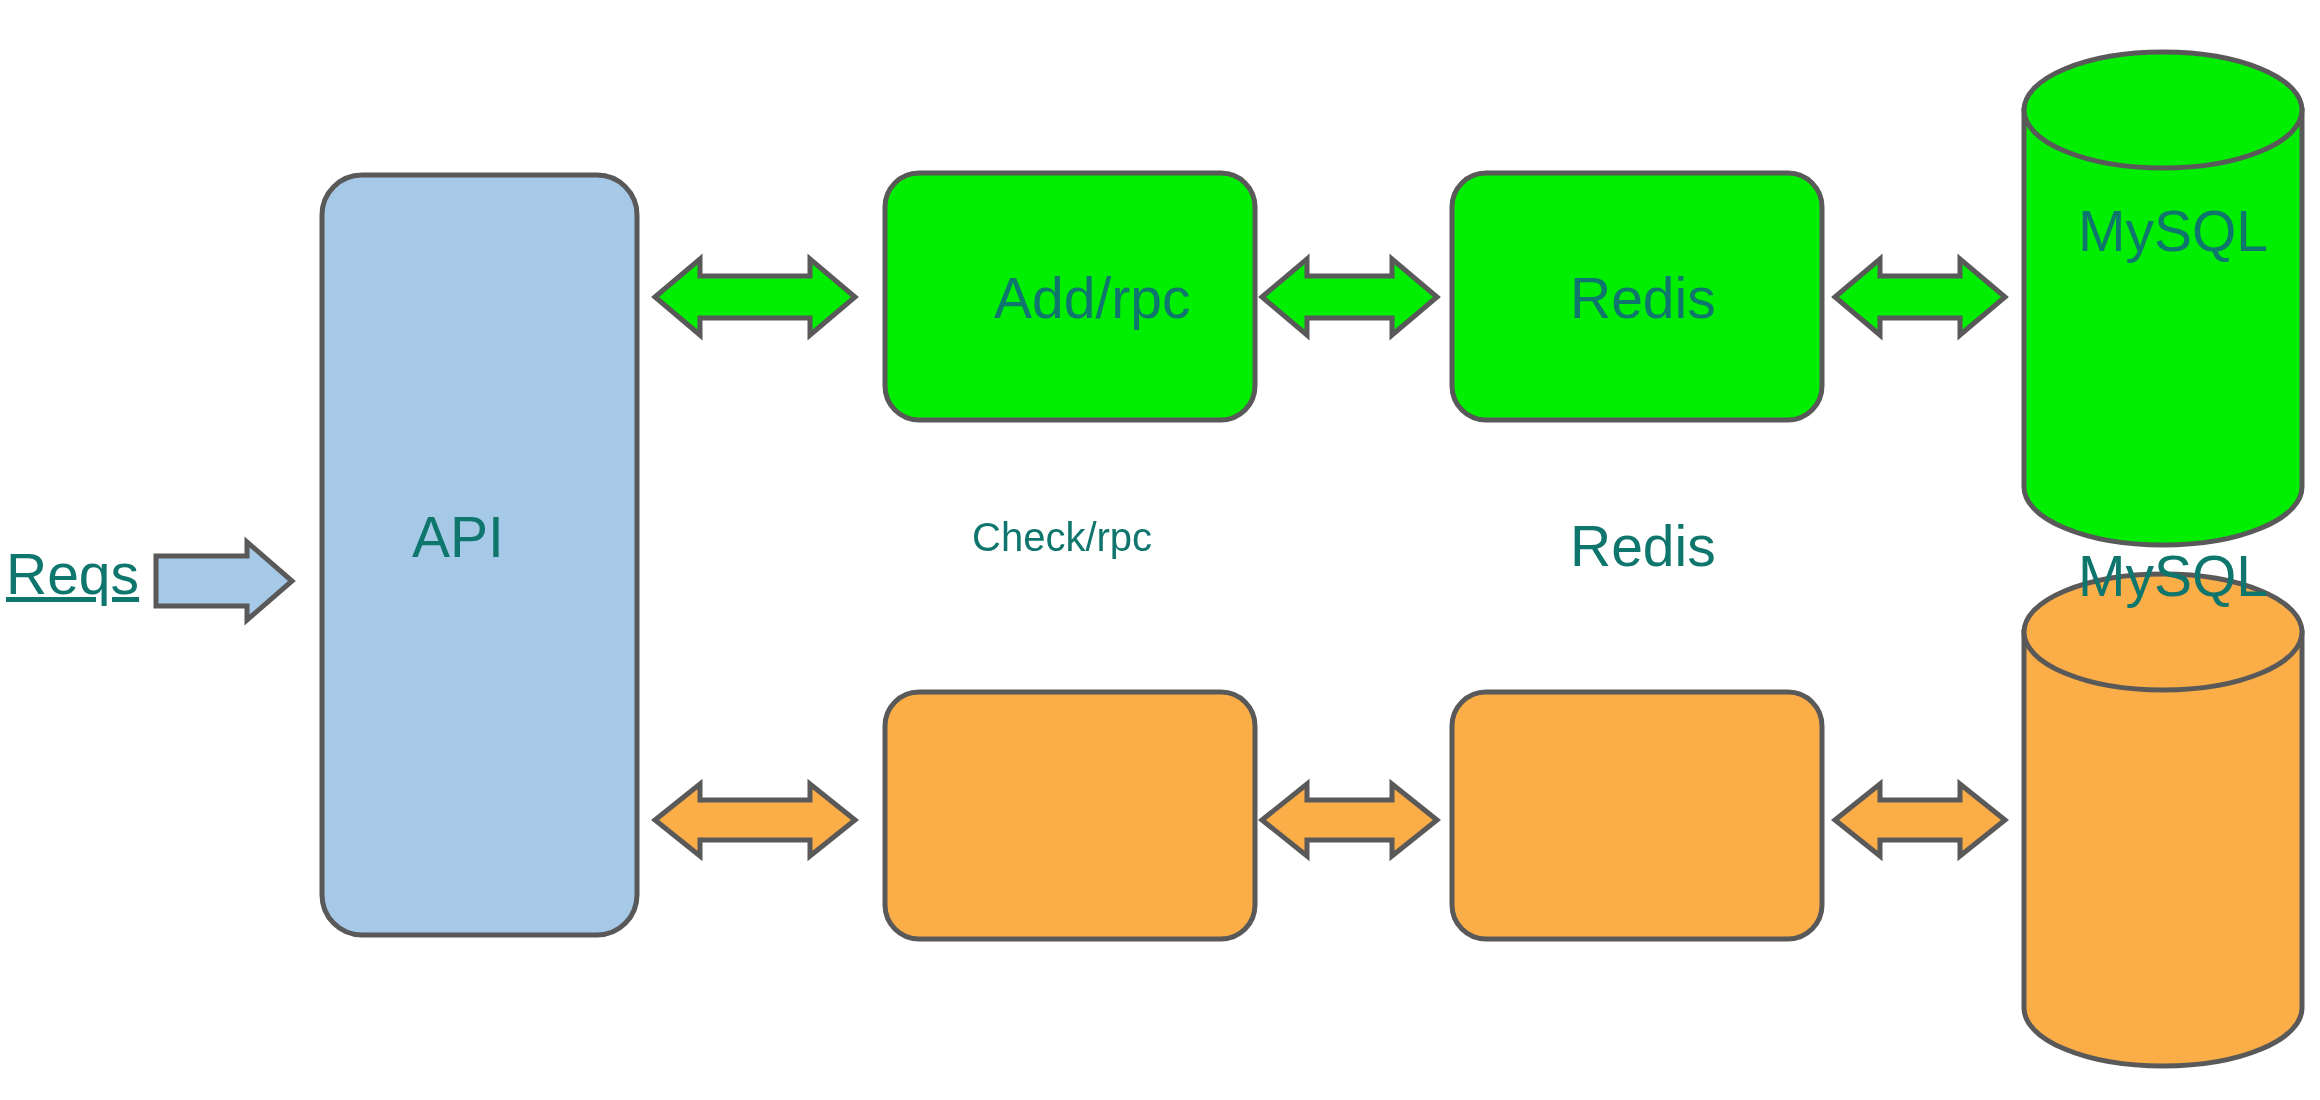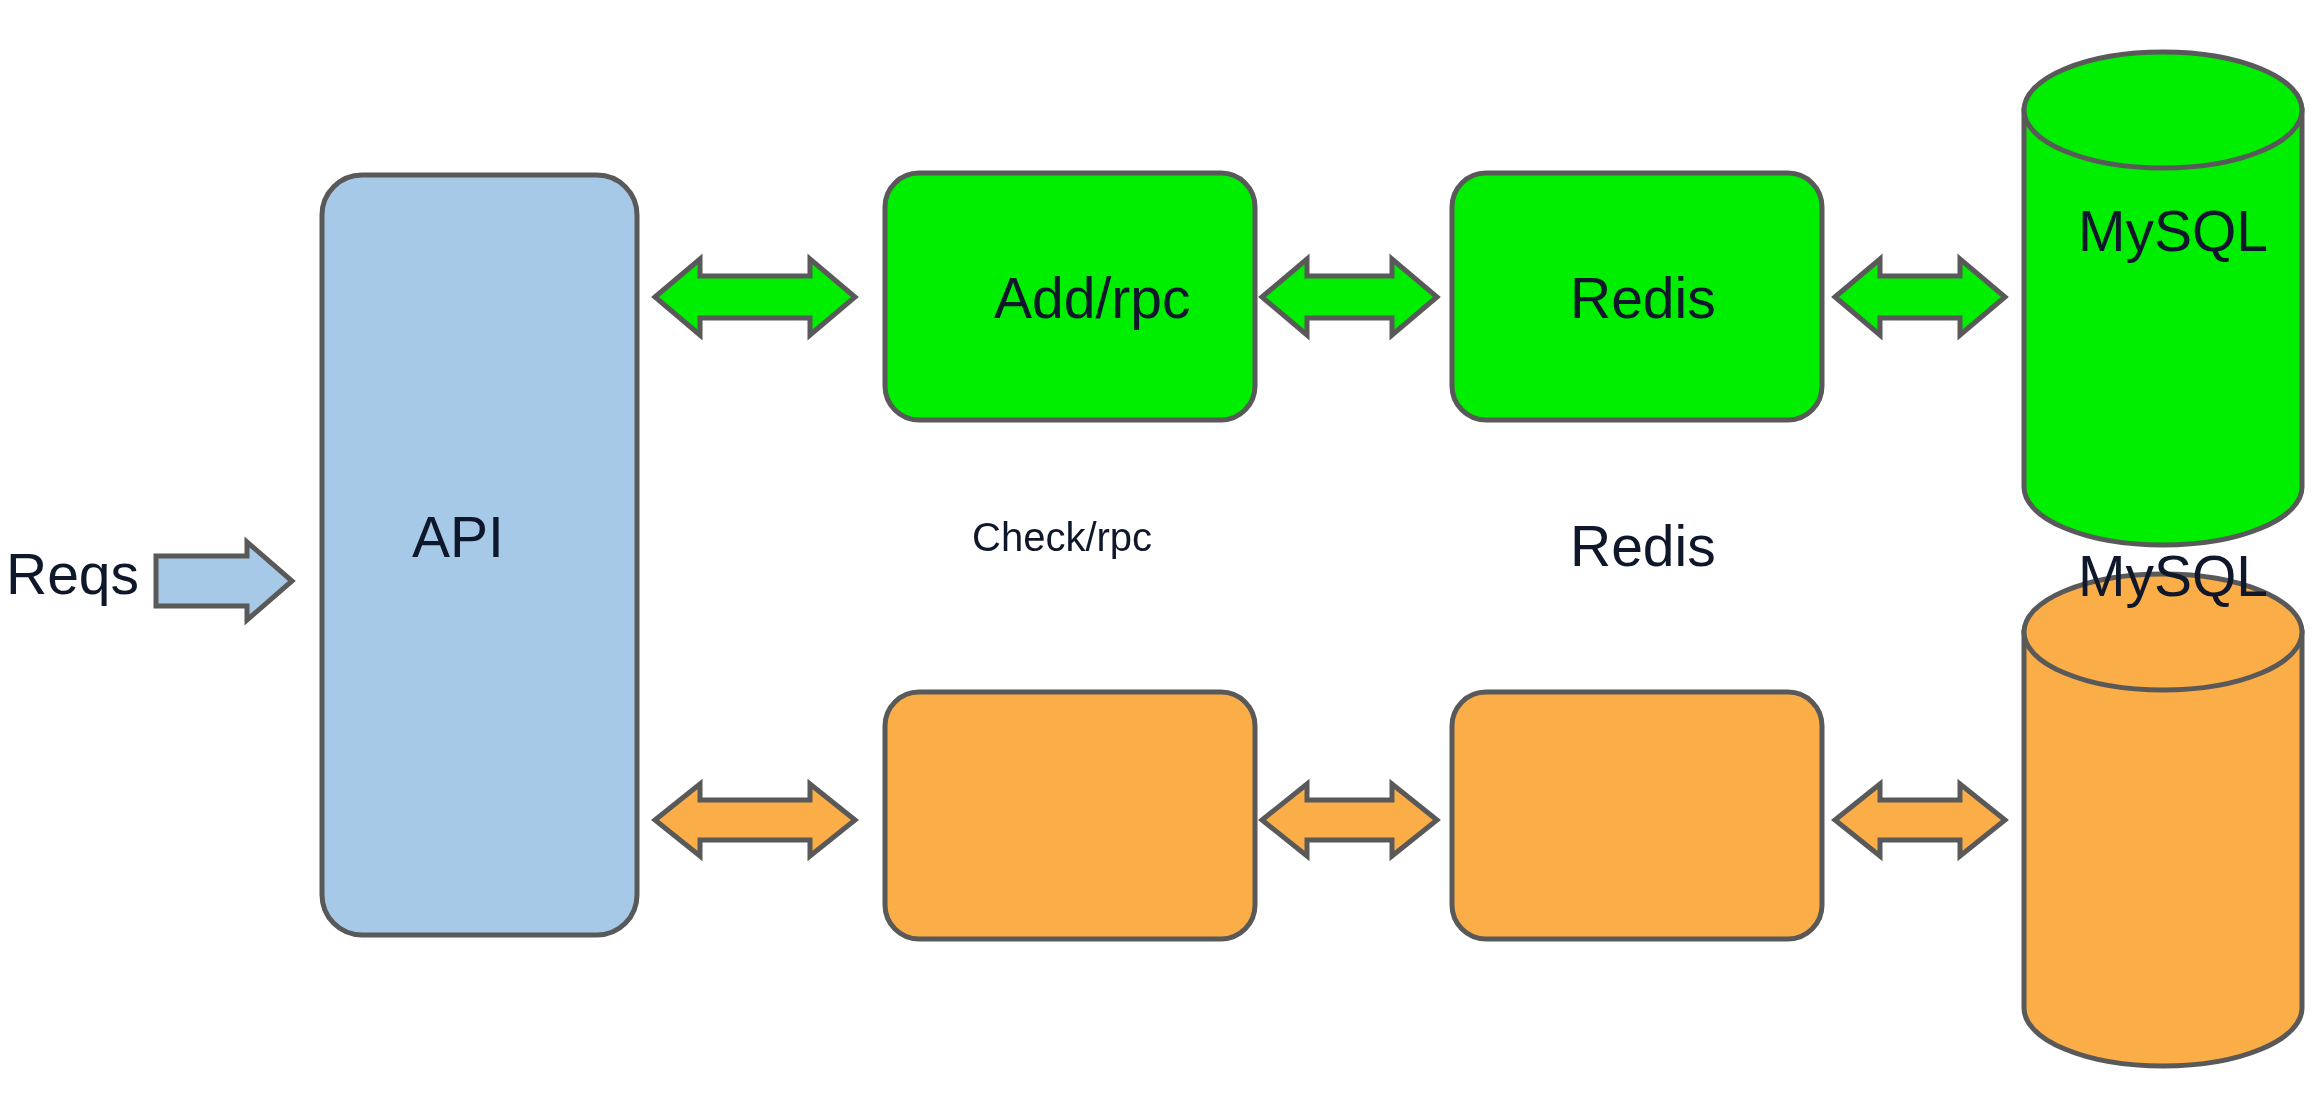--- a/index.html
+++ b/index.html
@@ -17,28 +17,28 @@
     background: #ffffff;
     overflow: hidden;
   }
   #canvas > svg {
     position: absolute;
     left: 0;
     top: 0;
   }
   .node-label {
     position: absolute;
-    color: #0f172a;
+    color: #0f766e;
     font-family: "Liberation Sans", sans-serif;
     font-weight: 400;
     line-height: 1.12;
     white-space: pre;
     pointer-events: none;
   }
-  .lbl-reqs      { left: 6px;    top: 543px;  font-size: 57px; }
+  .lbl-reqs      { left: 6px;    top: 543px;  font-size: 57px; text-decoration: underline; }
   .lbl-gateway   { left: 372px;  top: 506px;  font-size: 57px; margin-left: 40px; }
   .lbl-addrpc    { left: 994px;  top: 267px;  font-size: 57px; }
   .lbl-redis-top { left: 1570px; top: 267px;  font-size: 57px; }
   .lbl-mysql-top { left: 2078px; top: 200px;  font-size: 57px; }
   .lbl-checkrpc  { left: 972px;  top: 515px;  font-size: 40px; }
   .lbl-redis-bot { left: 1570px; top: 515px;  font-size: 57px; }
   .lbl-mysql-bot { left: 2078px; top: 545px;  font-size: 57px; }
 </style>
 </head>
 <body>

